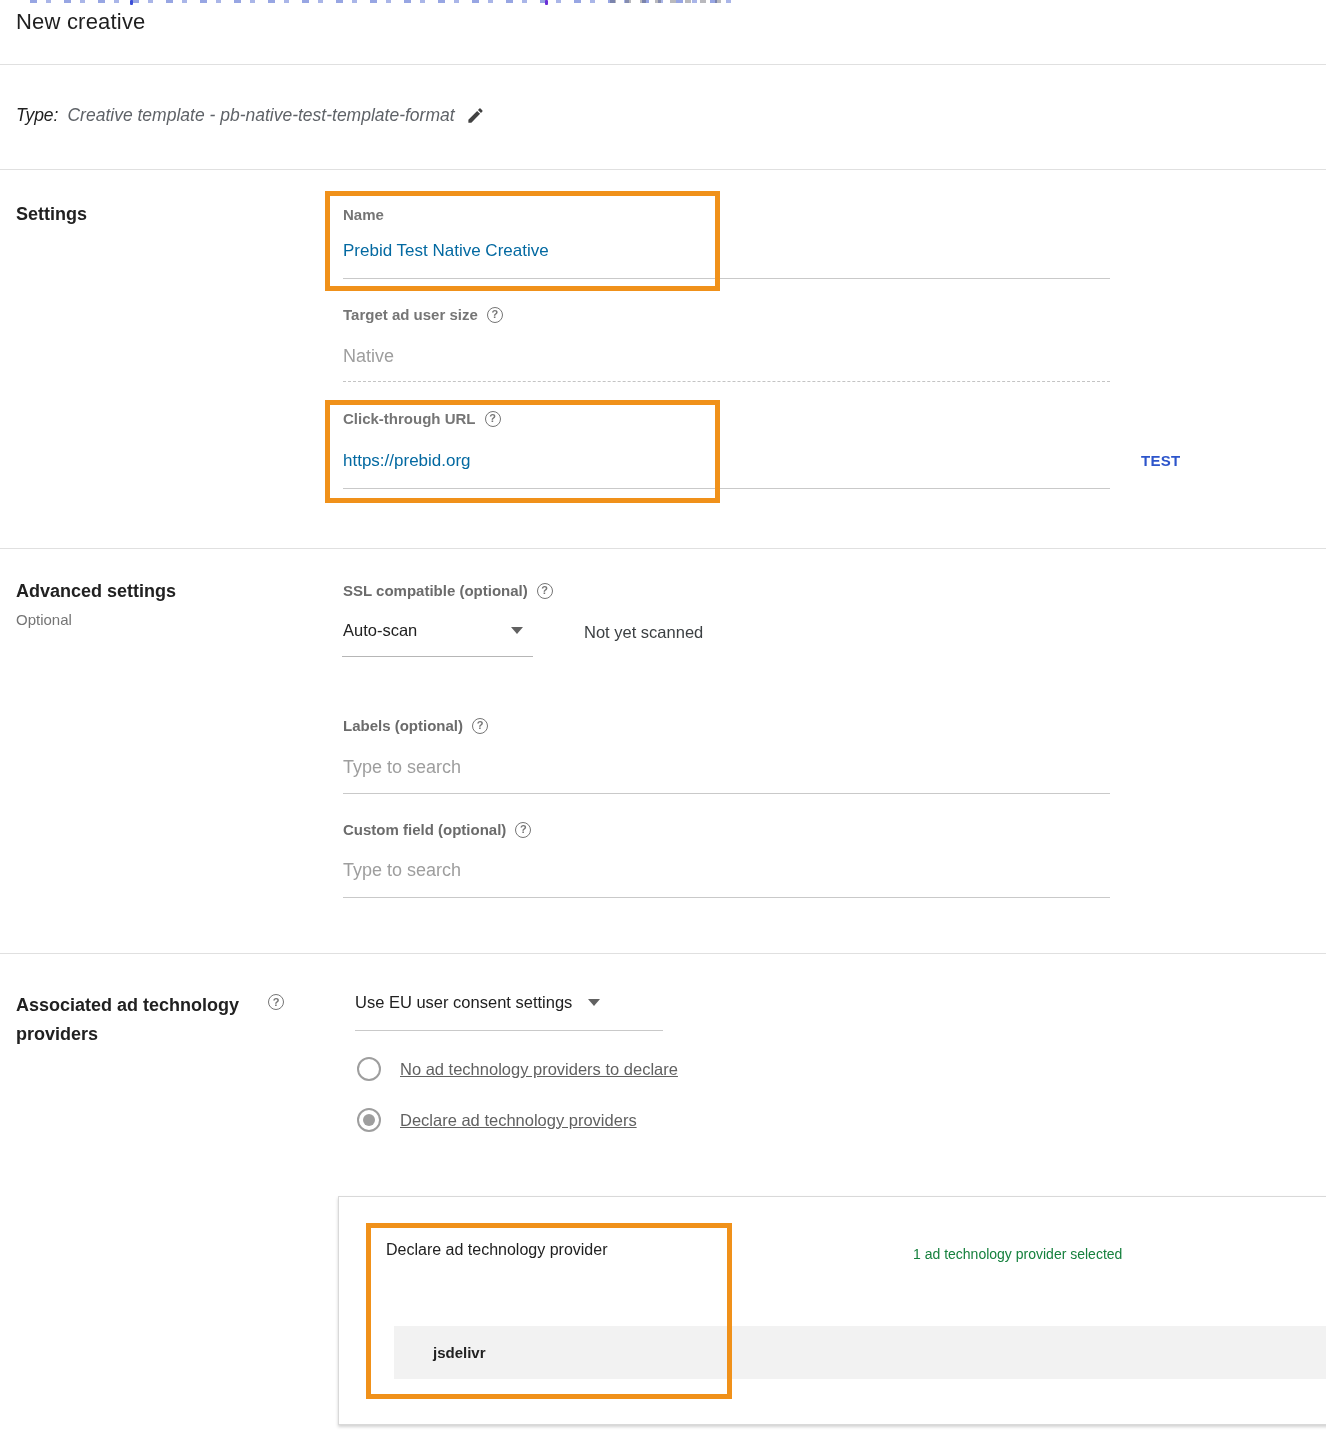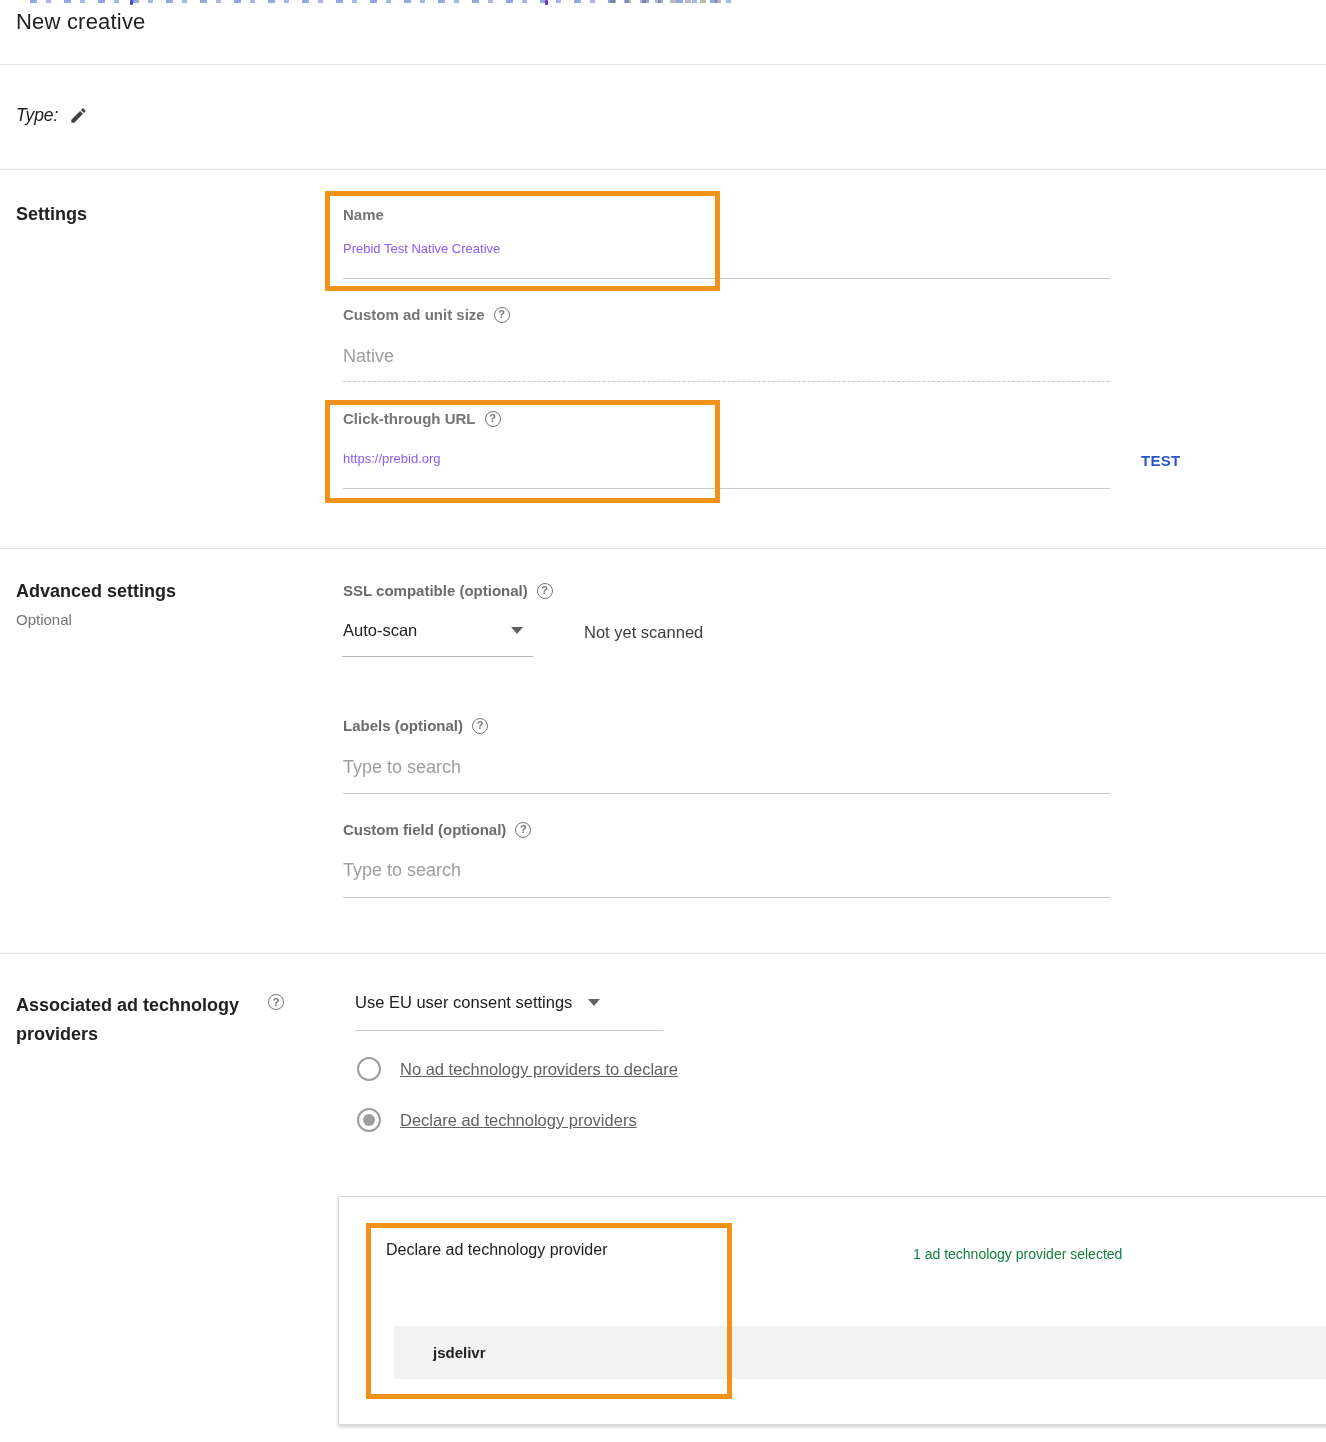--- a/index.html
+++ b/index.html
@@ -50,21 +50,21 @@
   }
   .type-label { color: #212121; }
   .type-value { color: #5f6368; }
   .pencil-btn { border: none; background: transparent; cursor: pointer; padding: 2px; display:flex; }
 
   .section-heading { font-size: 18px; color: #212121; font-weight: 700; }
   .section-sub { font-size: 15px; color: #757575; }
 
   .field-label-row { display: flex; align-items: center; gap: 9px; }
   .field-label { font-size: 15px; color: #757575; font-weight: bold; }
-  .field-value { font-size: 13px; color: #8b5cf6; }
+  .field-value { font-size: 17px; color: #0369a1; }
   .field-placeholder { font-size: 18px; color: #9e9e9e; }
   .input-underline { position: absolute; height: 1px; background: #c9c9c9; }
   .dashed-underline { position: absolute; height: 0; border-top: 1px dashed #c4c4c4; }
 
   .help-icon {
     width: 16px; height: 16px; border-radius: 50%;
     border: 1.5px solid #757575; color: #757575;
     font-size: 11px; font-weight: 700;
     display: inline-flex; align-items: center; justify-content: center;
     line-height: 1; cursor: pointer; flex: 0 0 auto;
@@ -122,38 +122,39 @@
   <div class="descender b2"></div>
   <div class="crumb-dark"></div>
 </div>
 
 <h1 class="page-title">New creative</h1>
 
 <div class="divider" style="top:64px"></div>
 
 <div class="type-row">
   <span class="type-label">Type:</span>
+  <span class="type-value">Creative template - pb-native-test-template-format</span>
   <button class="pencil-btn" title="">
     <svg width="19" height="19" viewBox="0 0 24 24" fill="#424242">
       <path d="M3 17.25V21h3.75L17.81 9.94l-3.75-3.75L3 17.25zM20.71 7.04c.39-.39.39-1.02 0-1.41l-2.34-2.34a.9959.9959 0 0 0-1.41 0l-1.83 1.83 3.75 3.75 1.83-1.83z"></path>
     </svg>
   </button>
 </div>
 
 <div class="divider" style="top:169px"></div>
 
 <div class="section-heading abs" style="left:16px; top:204px">Settings</div>
 
 <div class="field-label abs" style="left:343px; top:206px">Name</div>
 <div class="field-value abs" style="left:343px; top:241px">Prebid Test Native Creative</div>
 <div class="input-underline" style="left:343px; top:278px; width:767px"></div>
 <div class="highlight-box" style="left:325px; top:191px; width:395px; height:100px"></div>
 
 <div class="field-label-row abs" style="left:343px; top:306px">
-  <span class="field-label">Custom ad unit size</span>
+  <span class="field-label">Target ad user size</span>
   <span class="help-icon">?</span>
 </div>
 <div class="field-placeholder abs" style="left:343px; top:346px">Native</div>
 <div class="dashed-underline" style="left:343px; top:381px; width:767px"></div>
 
 <div class="field-label-row abs" style="left:343px; top:410px">
   <span class="field-label">Click-through URL</span>
   <span class="help-icon">?</span>
 </div>
 <div class="field-value abs" style="left:343px; top:451px">https://prebid.org</div>

